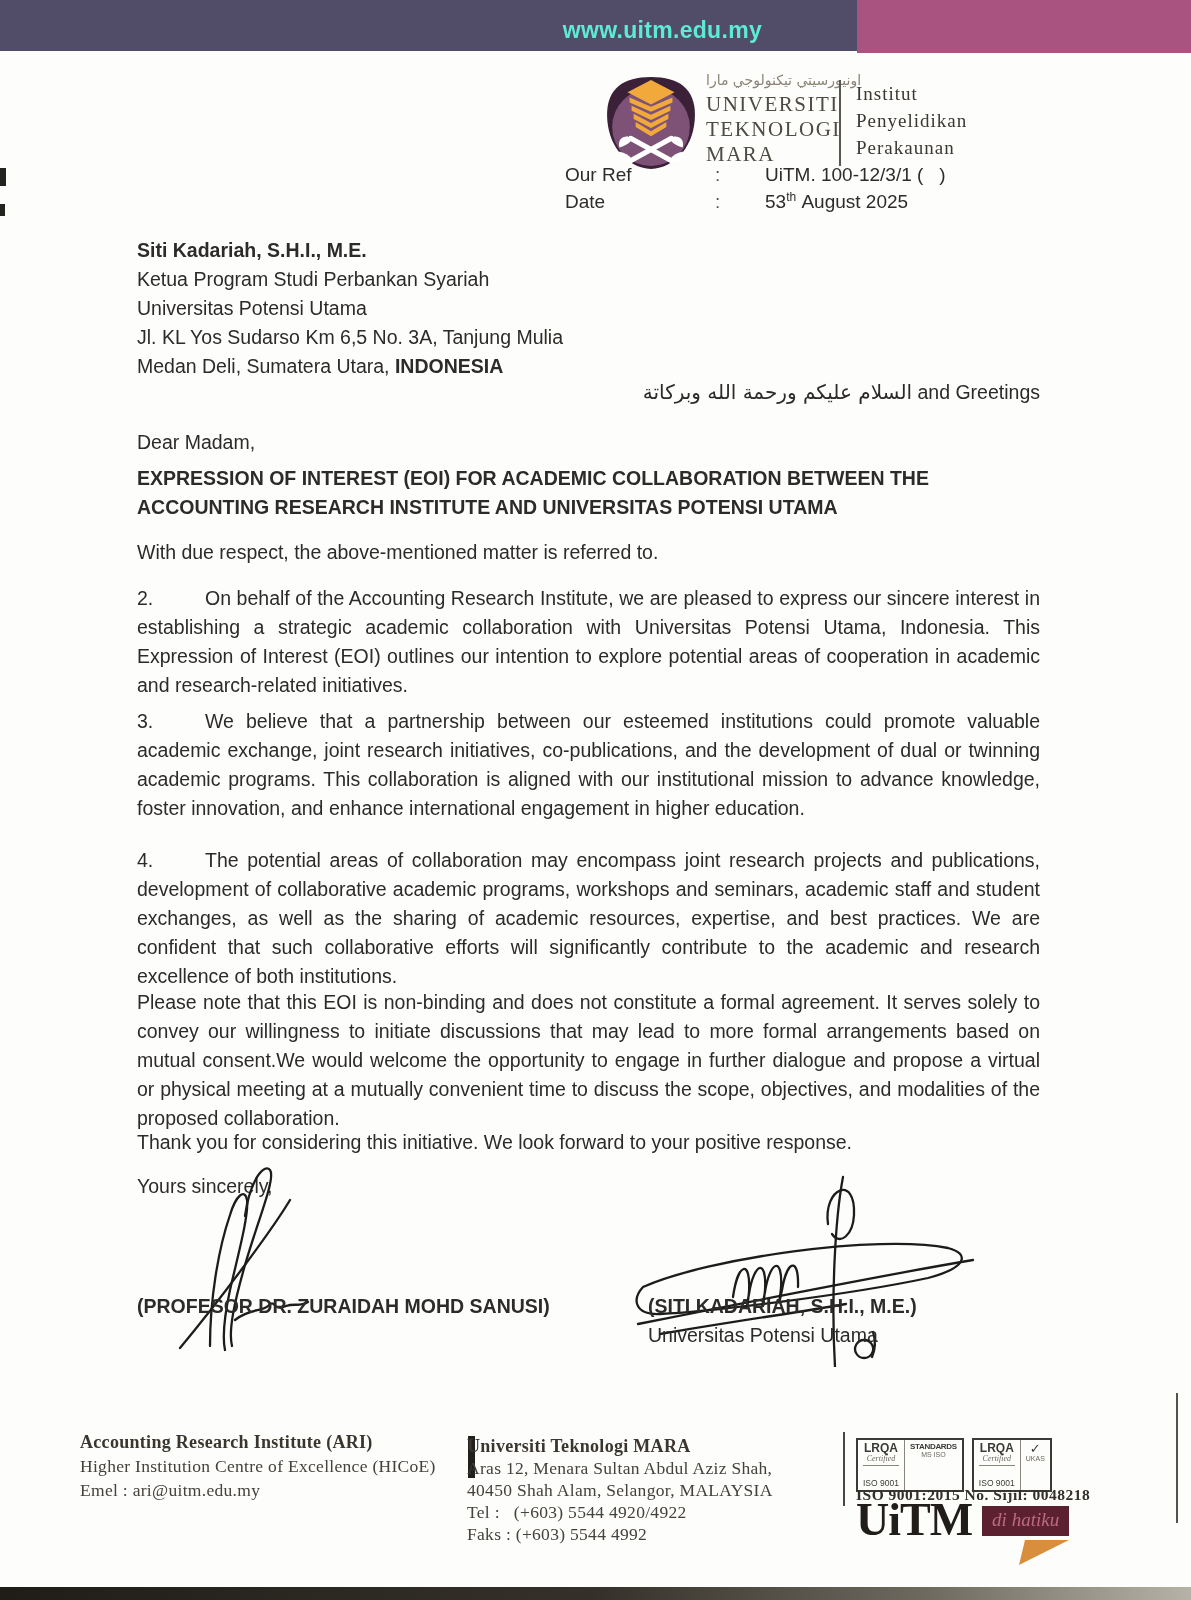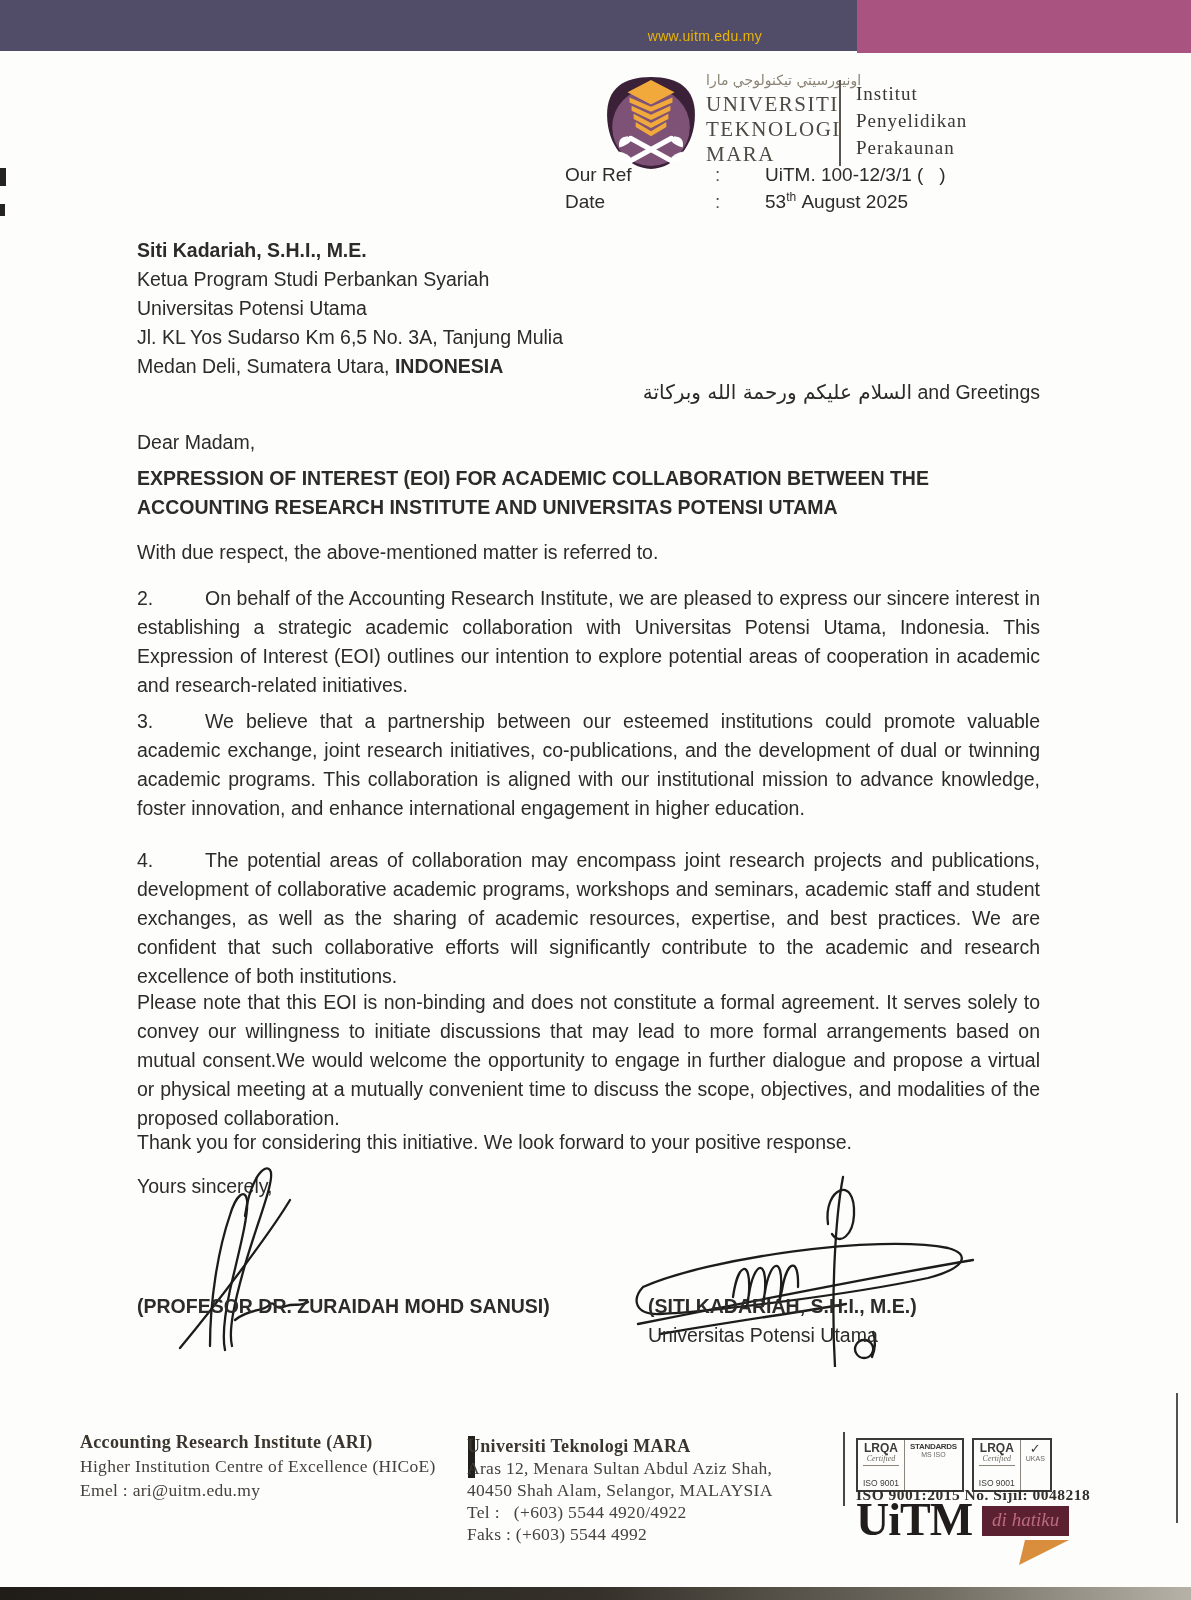--- a/index.html
+++ b/index.html
@@ -5,21 +5,21 @@
   html,body{margin:0;padding:0;background:#e8e6e1;}
   .page{
     position:relative;width:1191px;height:1600px;margin:0 auto;
     background:#fdfdfb;overflow:hidden;
     font-family:"Liberation Sans","DejaVu Sans",sans-serif;
     color:#2d2b29;
   }
   
   .bar-dark{position:absolute;left:0;top:0;width:857px;height:51px;background:#514d68;
     display:flex;align-items:flex-end;justify-content:flex-end;padding:0 95px 7px 0;box-sizing:border-box;}
-  .bar-dark .url{color:#eab308;font-weight:normal;font-size:14px;letter-spacing:.3px;}
+  .bar-dark .url{color:#5eead4;font-weight:bold;font-size:23px;letter-spacing:.3px;}
   .bar-magenta{position:absolute;left:857px;top:0;width:334px;height:53px;background:#a95480;}
   
   .logo{position:absolute;left:605px;top:76px;width:92px;height:94px;}
   .jawi{position:absolute;left:706px;top:72px;font-size:14px;color:#8b8476;font-family:"DejaVu Sans",sans-serif;}
   .uni-name{position:absolute;left:706px;top:92px;font-family:"Liberation Serif","DejaVu Serif",serif;
     font-size:21px;line-height:25px;letter-spacing:1.5px;color:#4e4a44;}
   .head-divider{position:absolute;left:839px;top:80px;width:2px;height:86px;background:#5a564f;}
   .institute{position:absolute;left:856px;top:80px;font-family:"Liberation Serif","DejaVu Serif",serif;
     font-size:19px;line-height:27px;letter-spacing:1px;color:#3b3733;}
   .ref-row{position:absolute;left:565px;width:560px;font-size:19px;color:#2e2c2a;}

